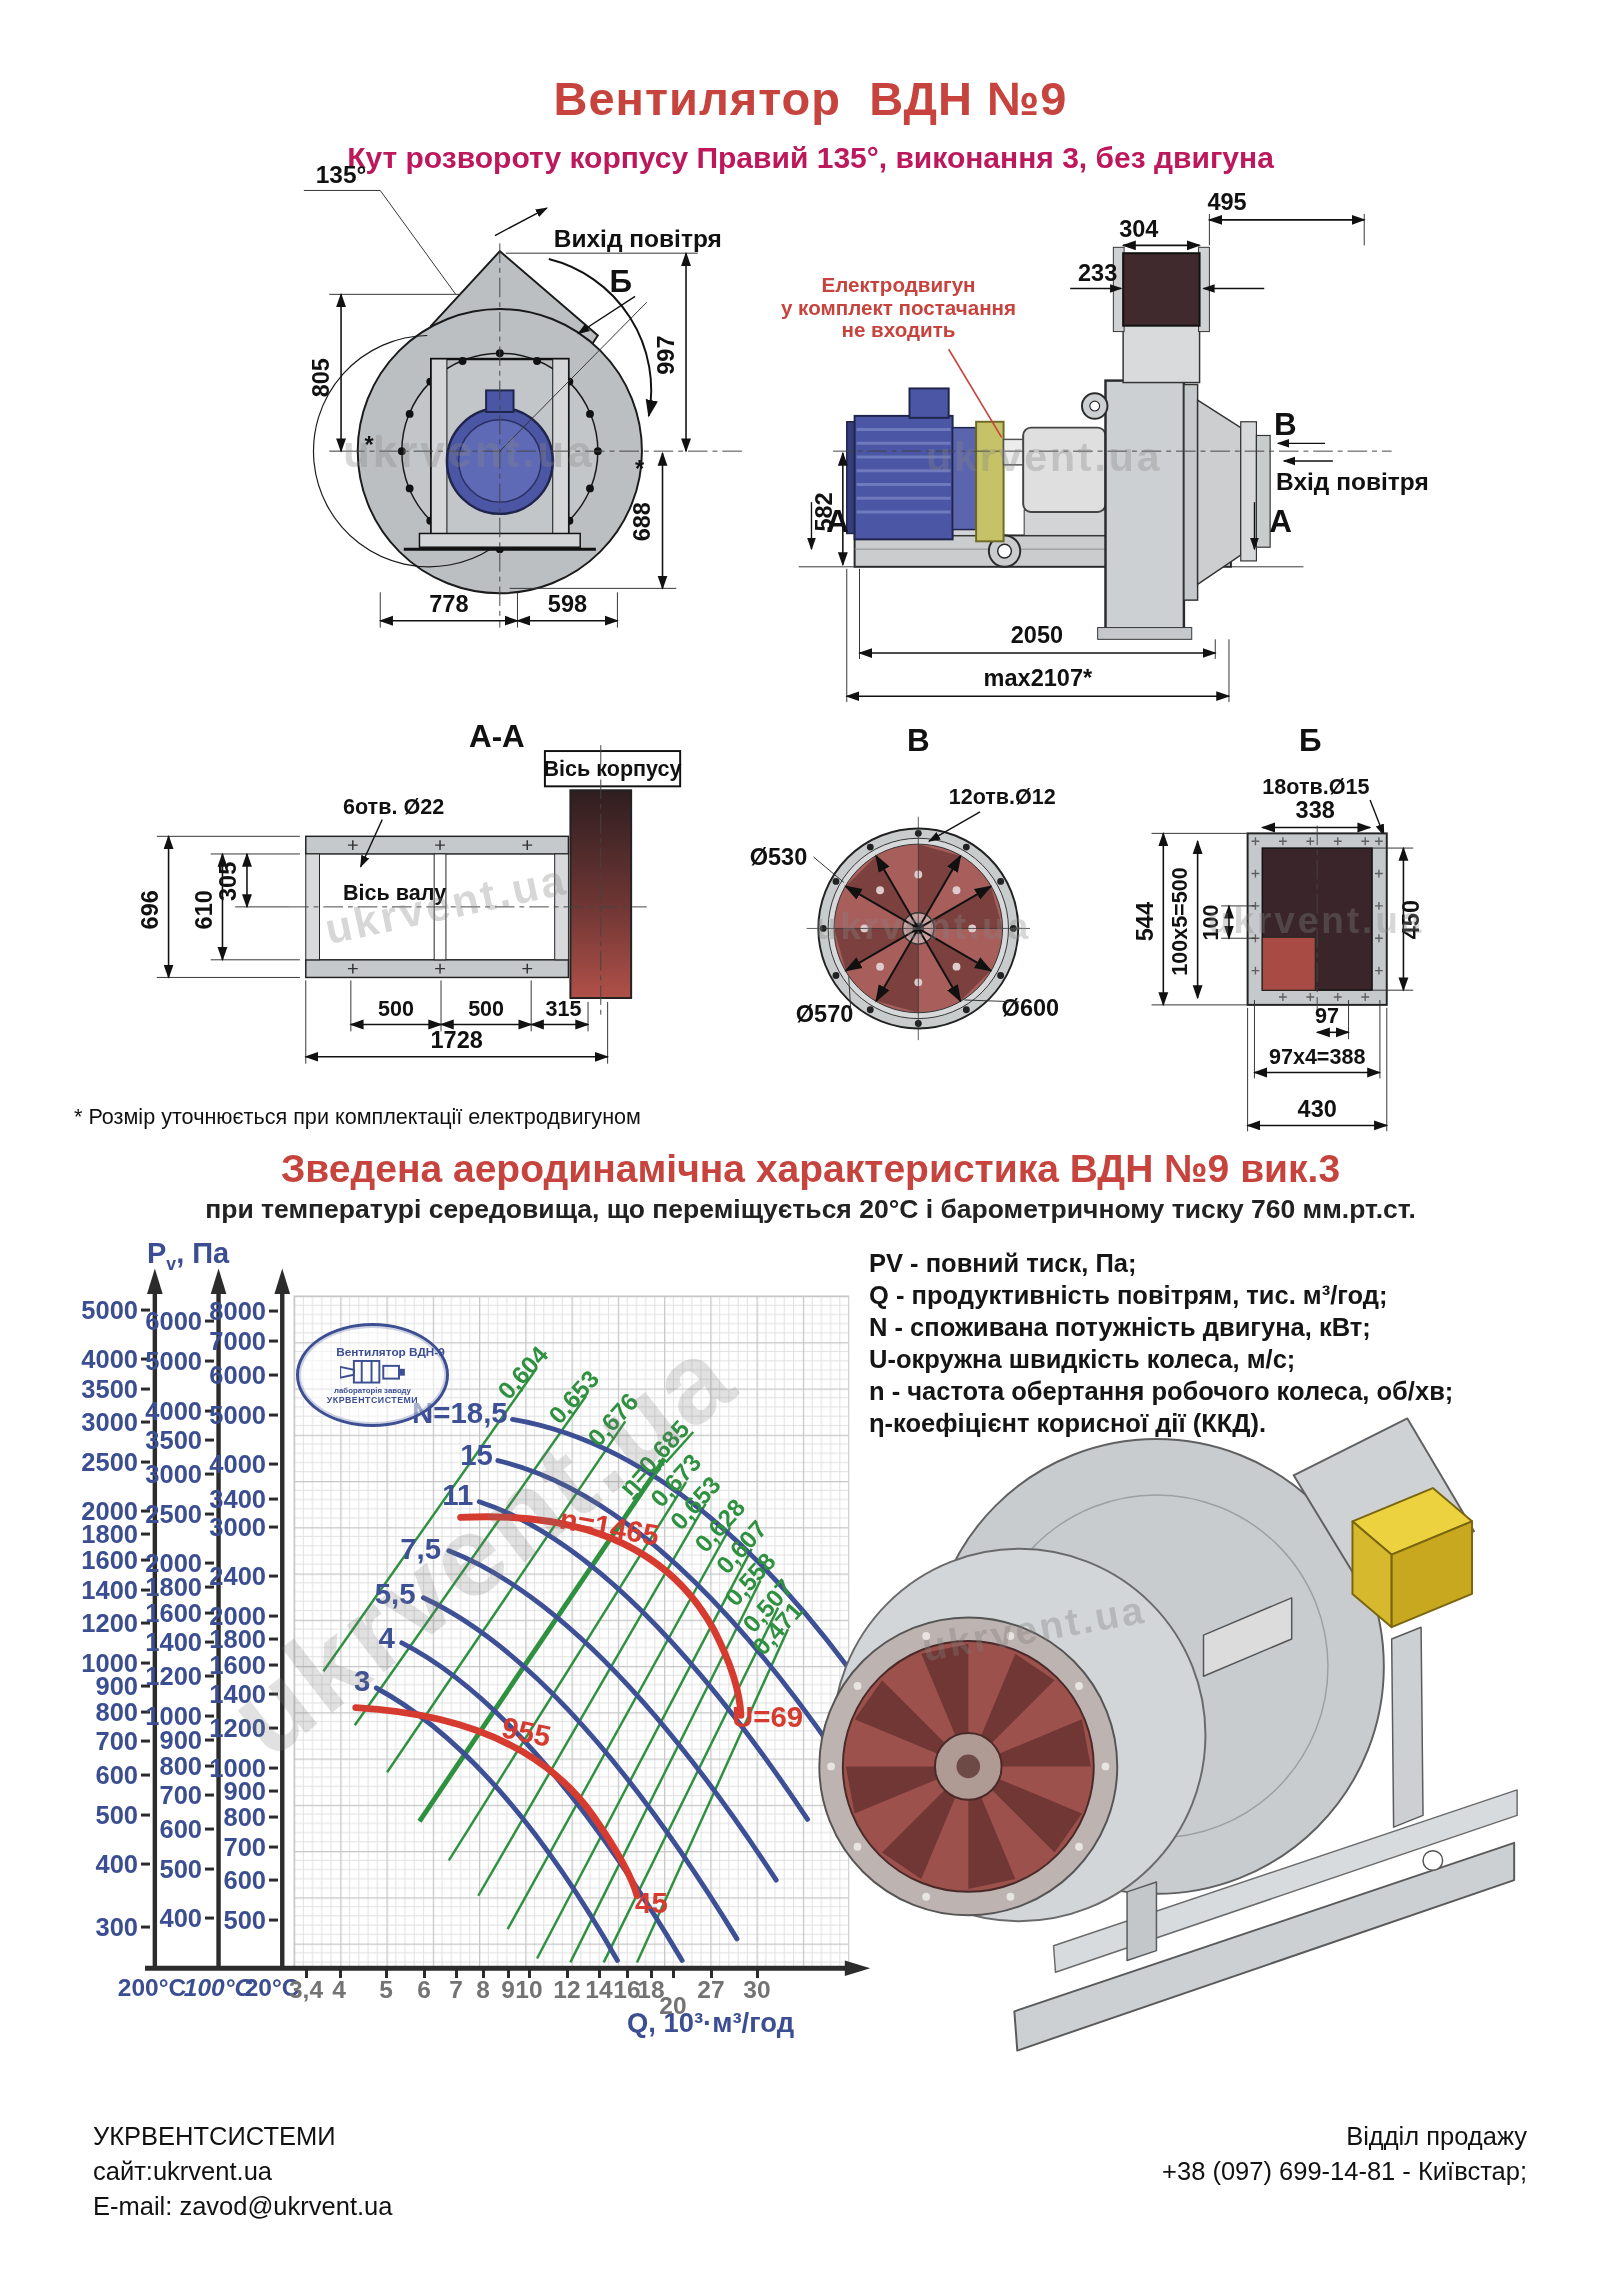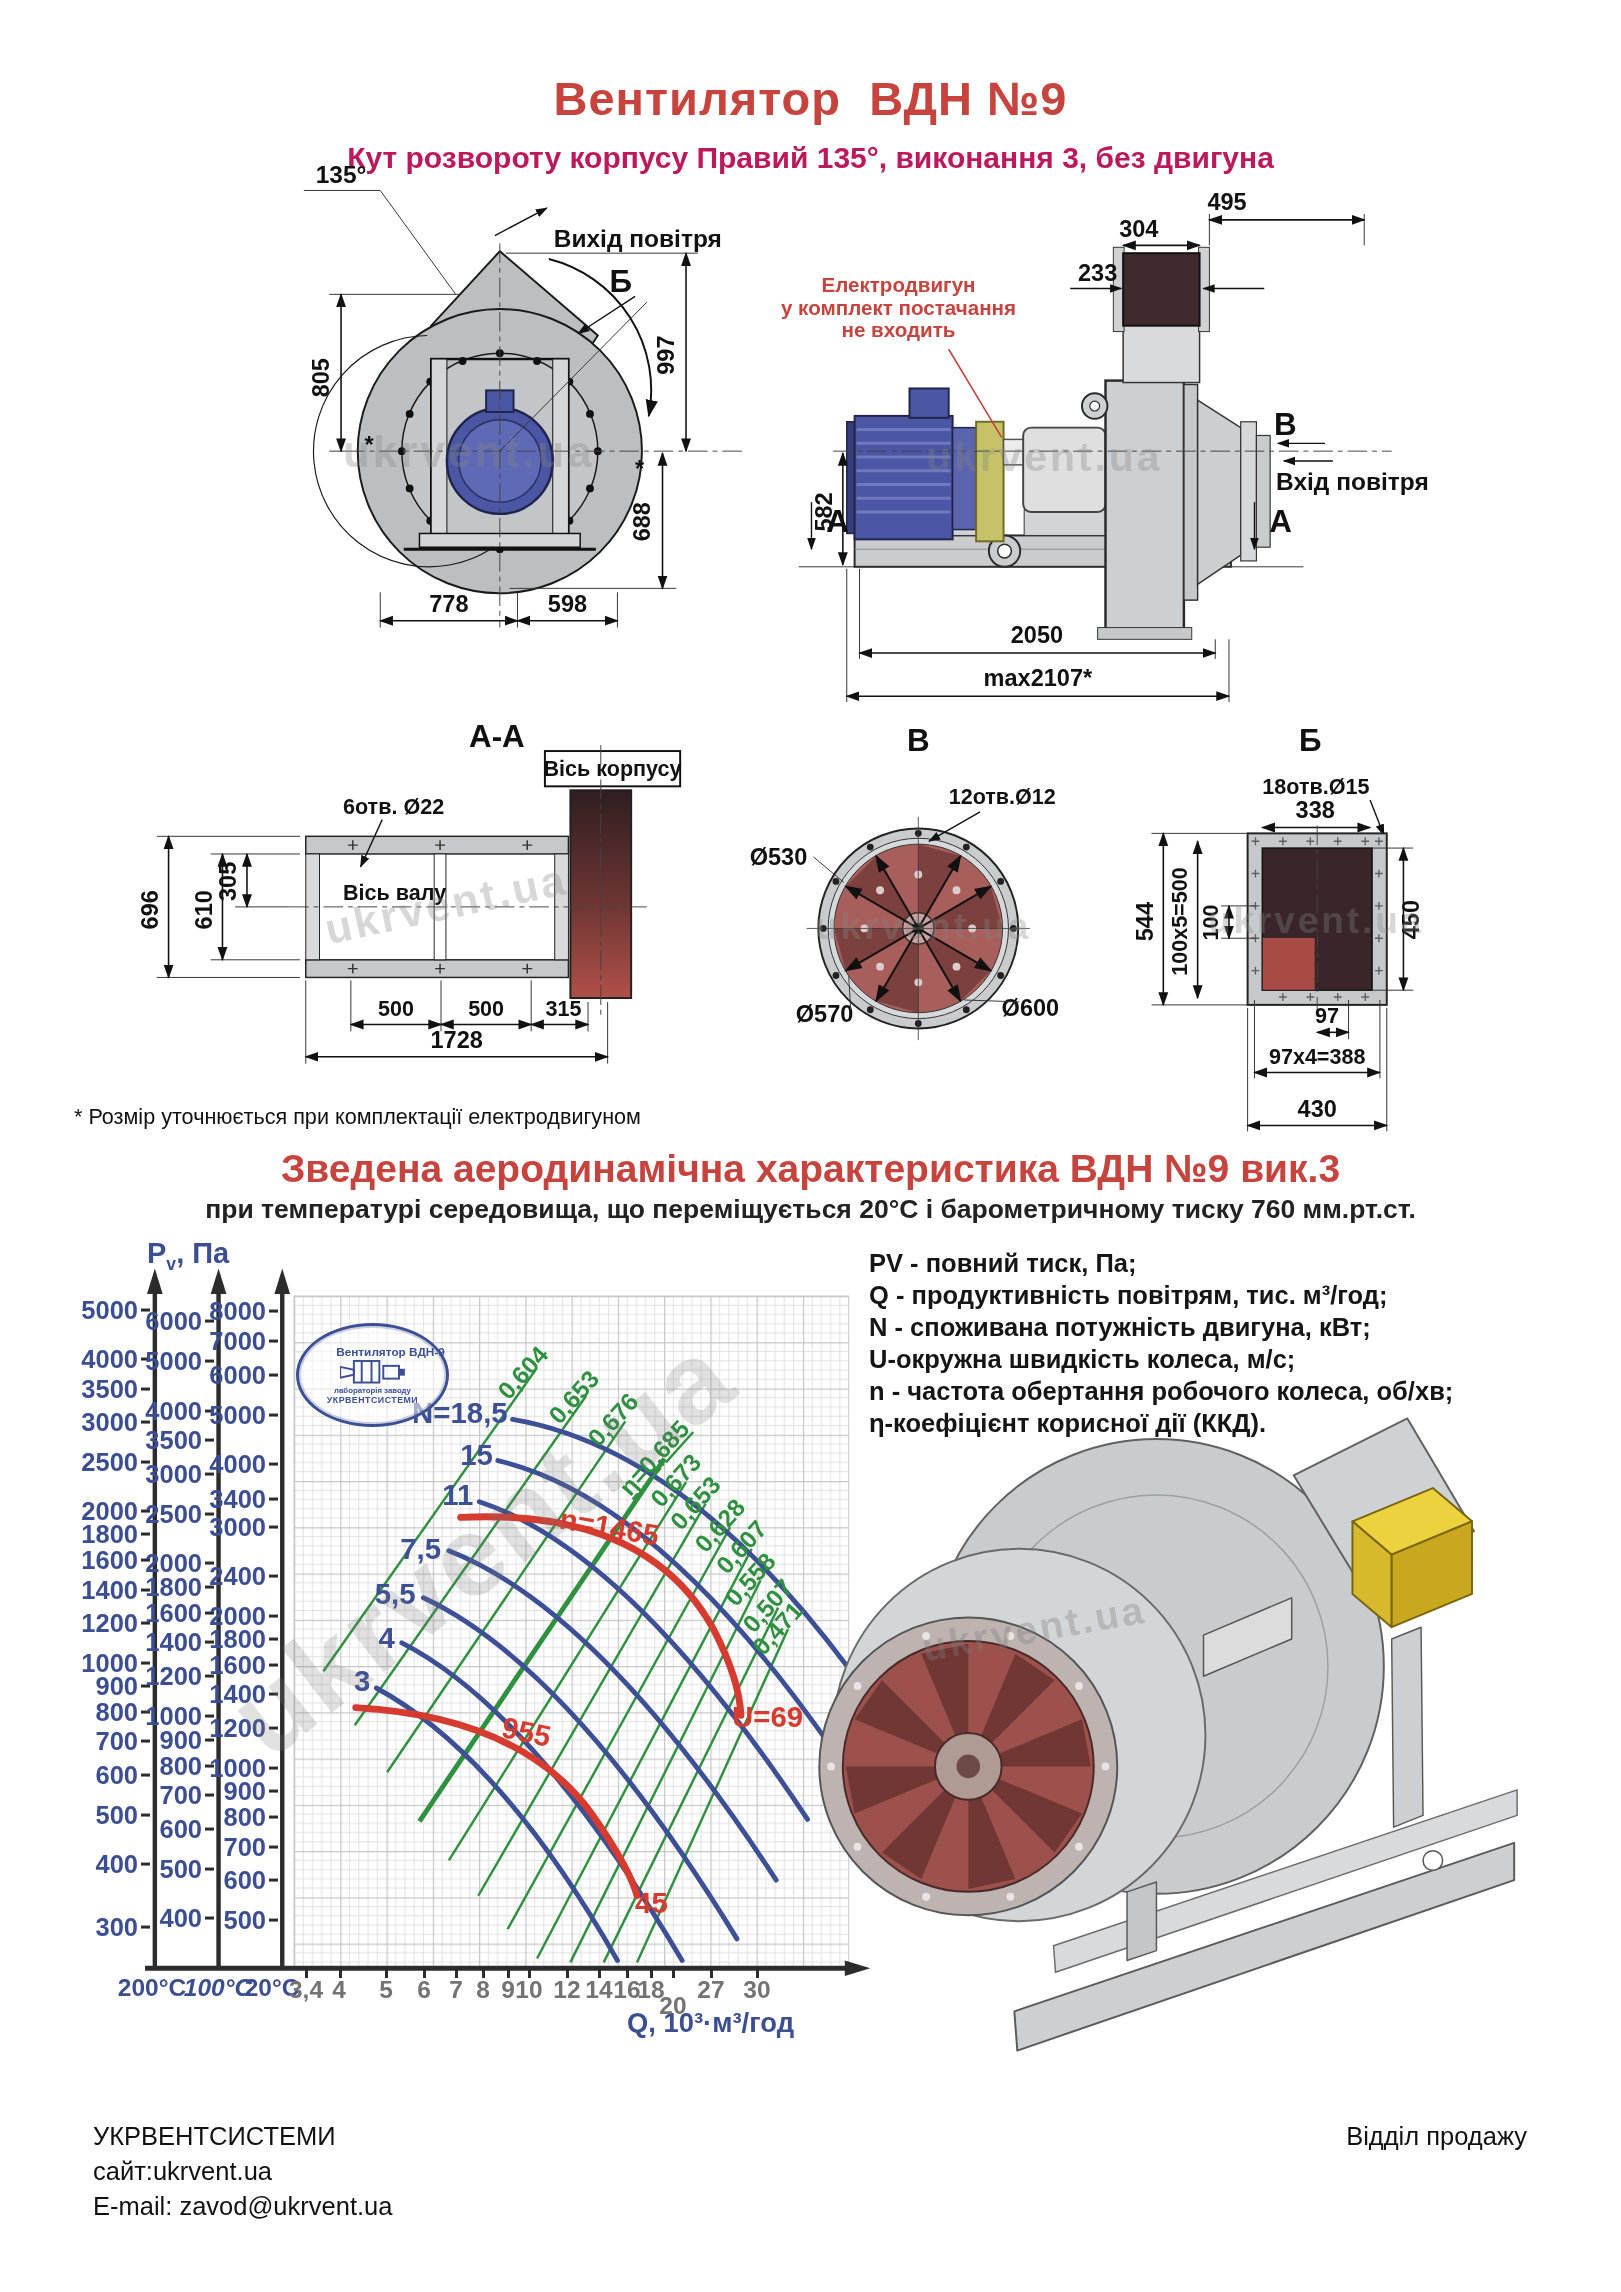--- a/index.html
+++ b/index.html
@@ -658,15 +658,16 @@
   <div class="wm wm-big" style="left:245px;top:1666px;transform:rotate(-38deg);transform-origin:left center;">ukrvent.ua</div>
   <div class="wm" style="left:921px;top:1607px;font-size:39px;transform:rotate(-10deg);color:rgba(125,125,125,.35);">ukrvent.ua</div>
 
   <div class="footer-left">
     <div>УКРВЕНТСИСТЕМИ</div>
     <div>сайт:ukrvent.ua</div>
     <div>E-mail: zavod@ukrvent.ua</div>
   </div>
   <div class="footer-right">
     <div>Відділ продажу</div>
+    <div>+38 (097) 699-14-81 - Київстар;</div>
   </div>
 </div>
 
 
 </body></html>

